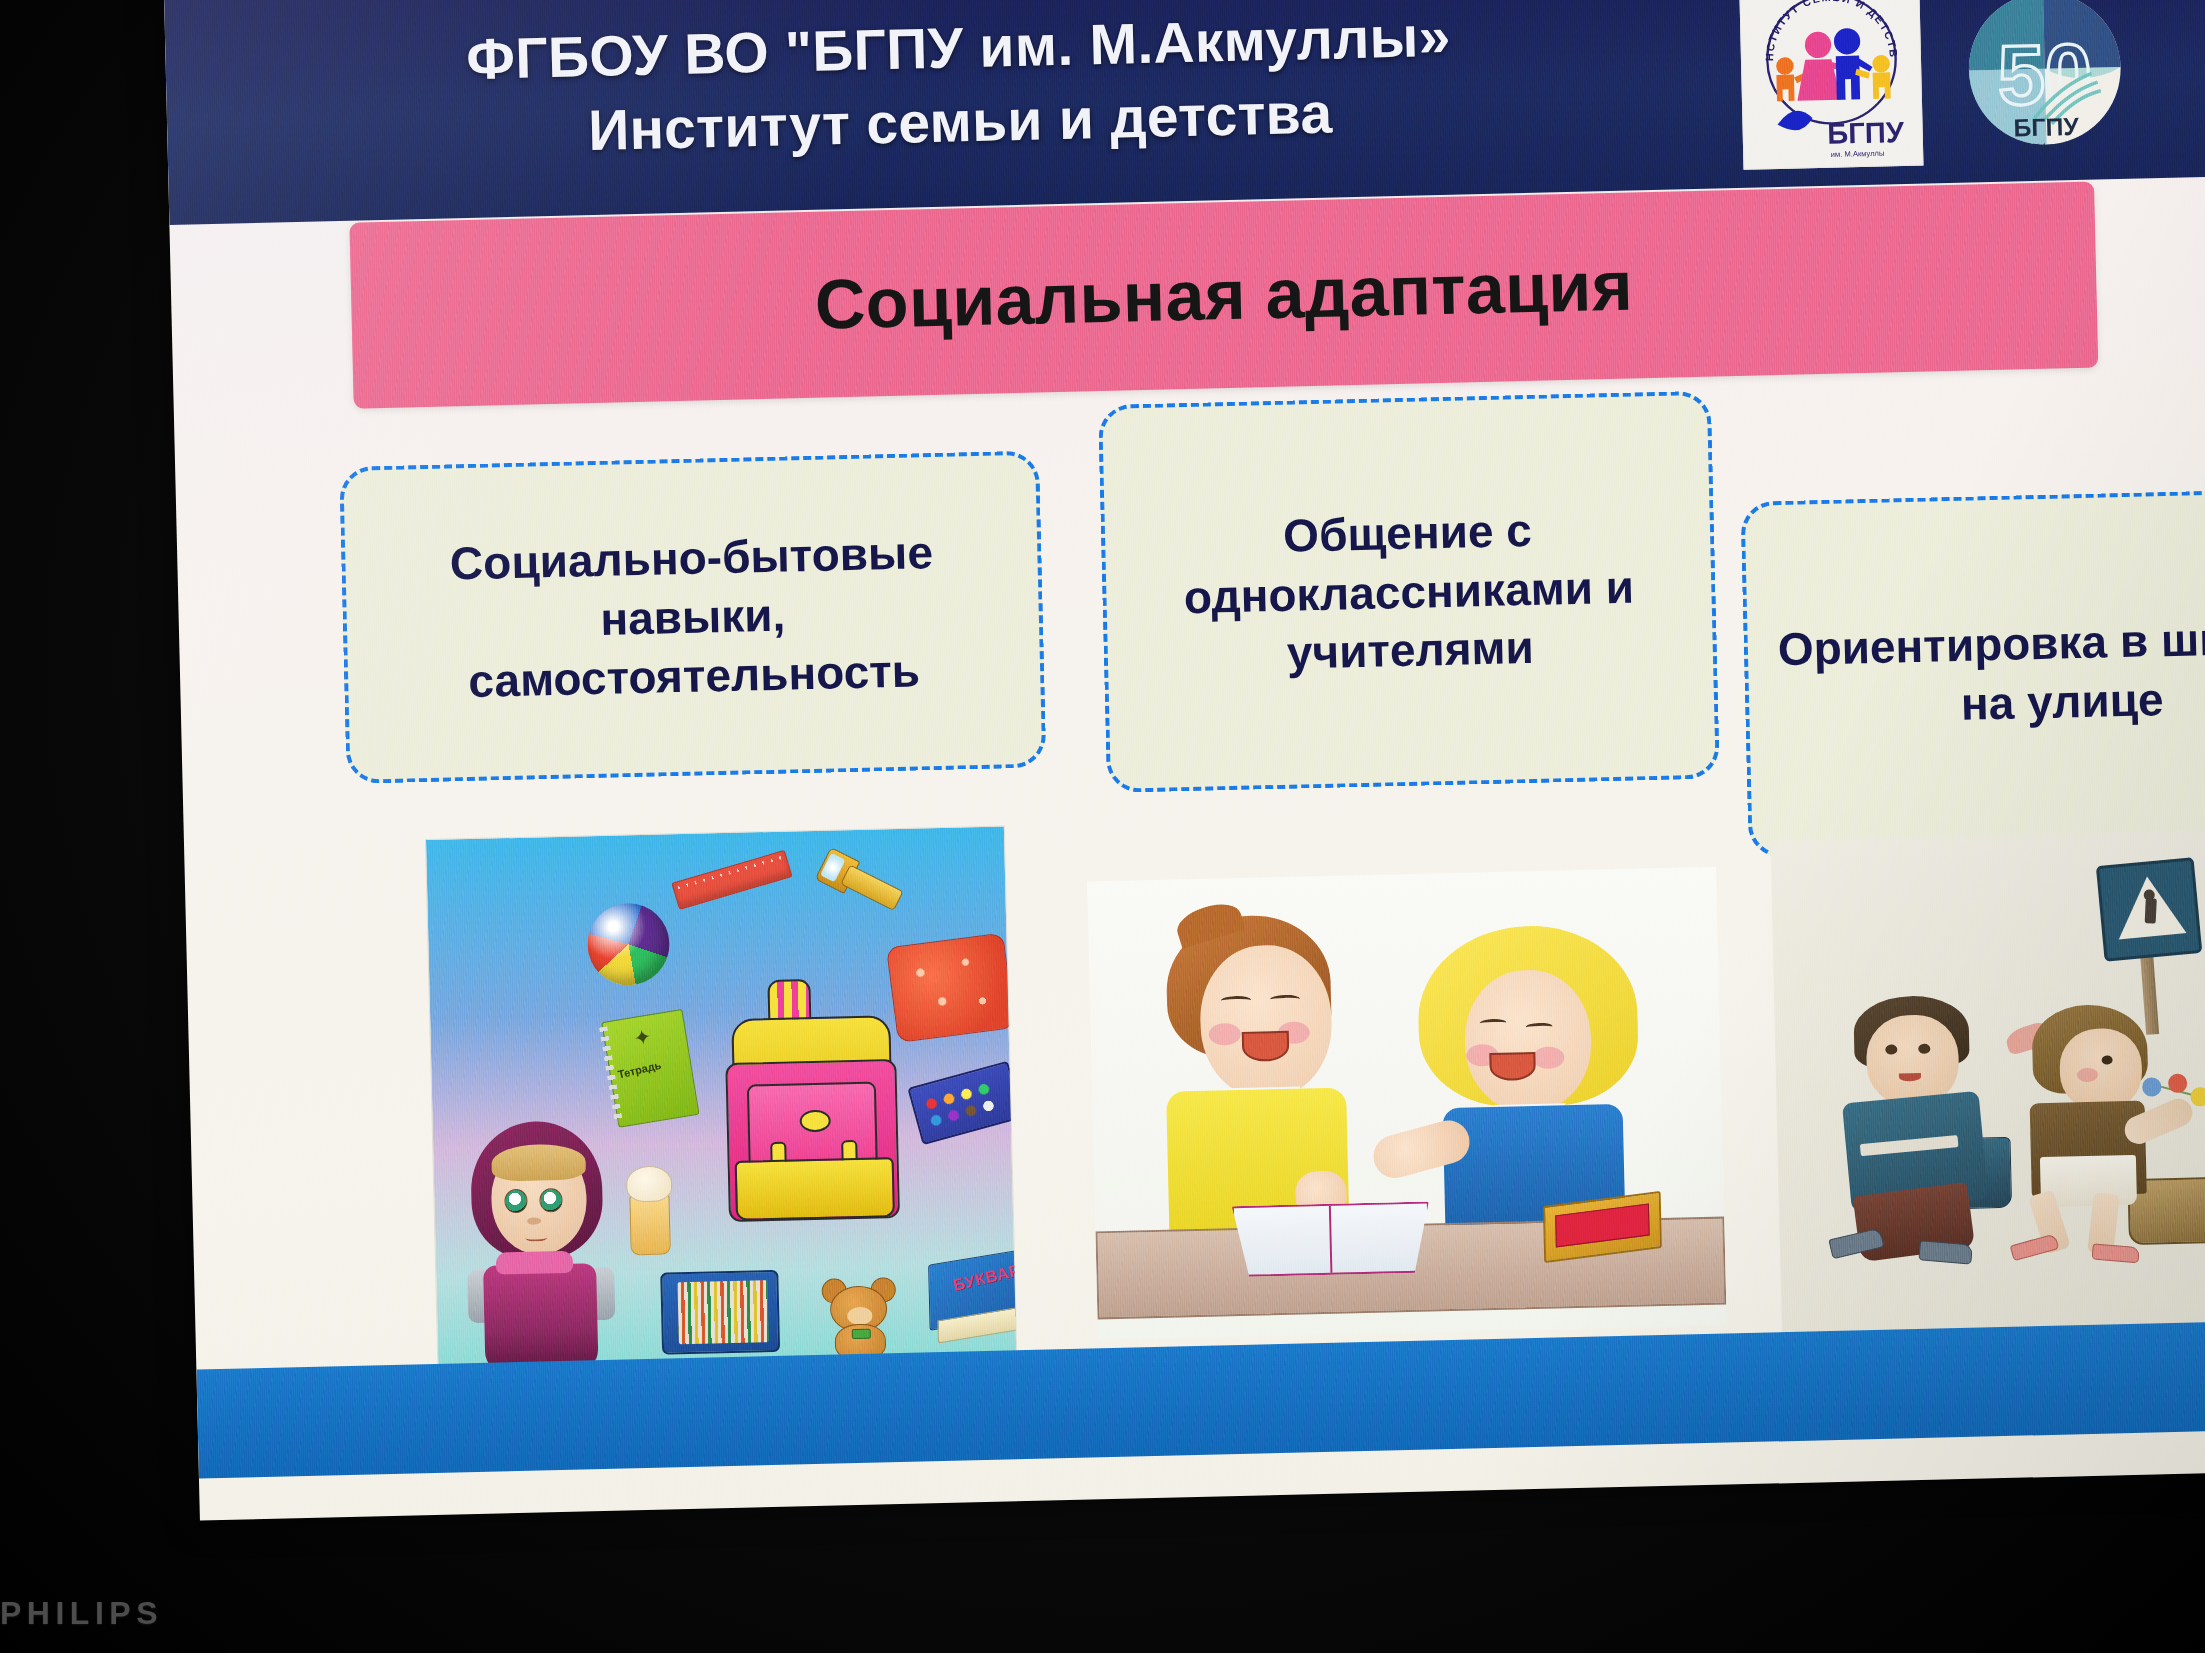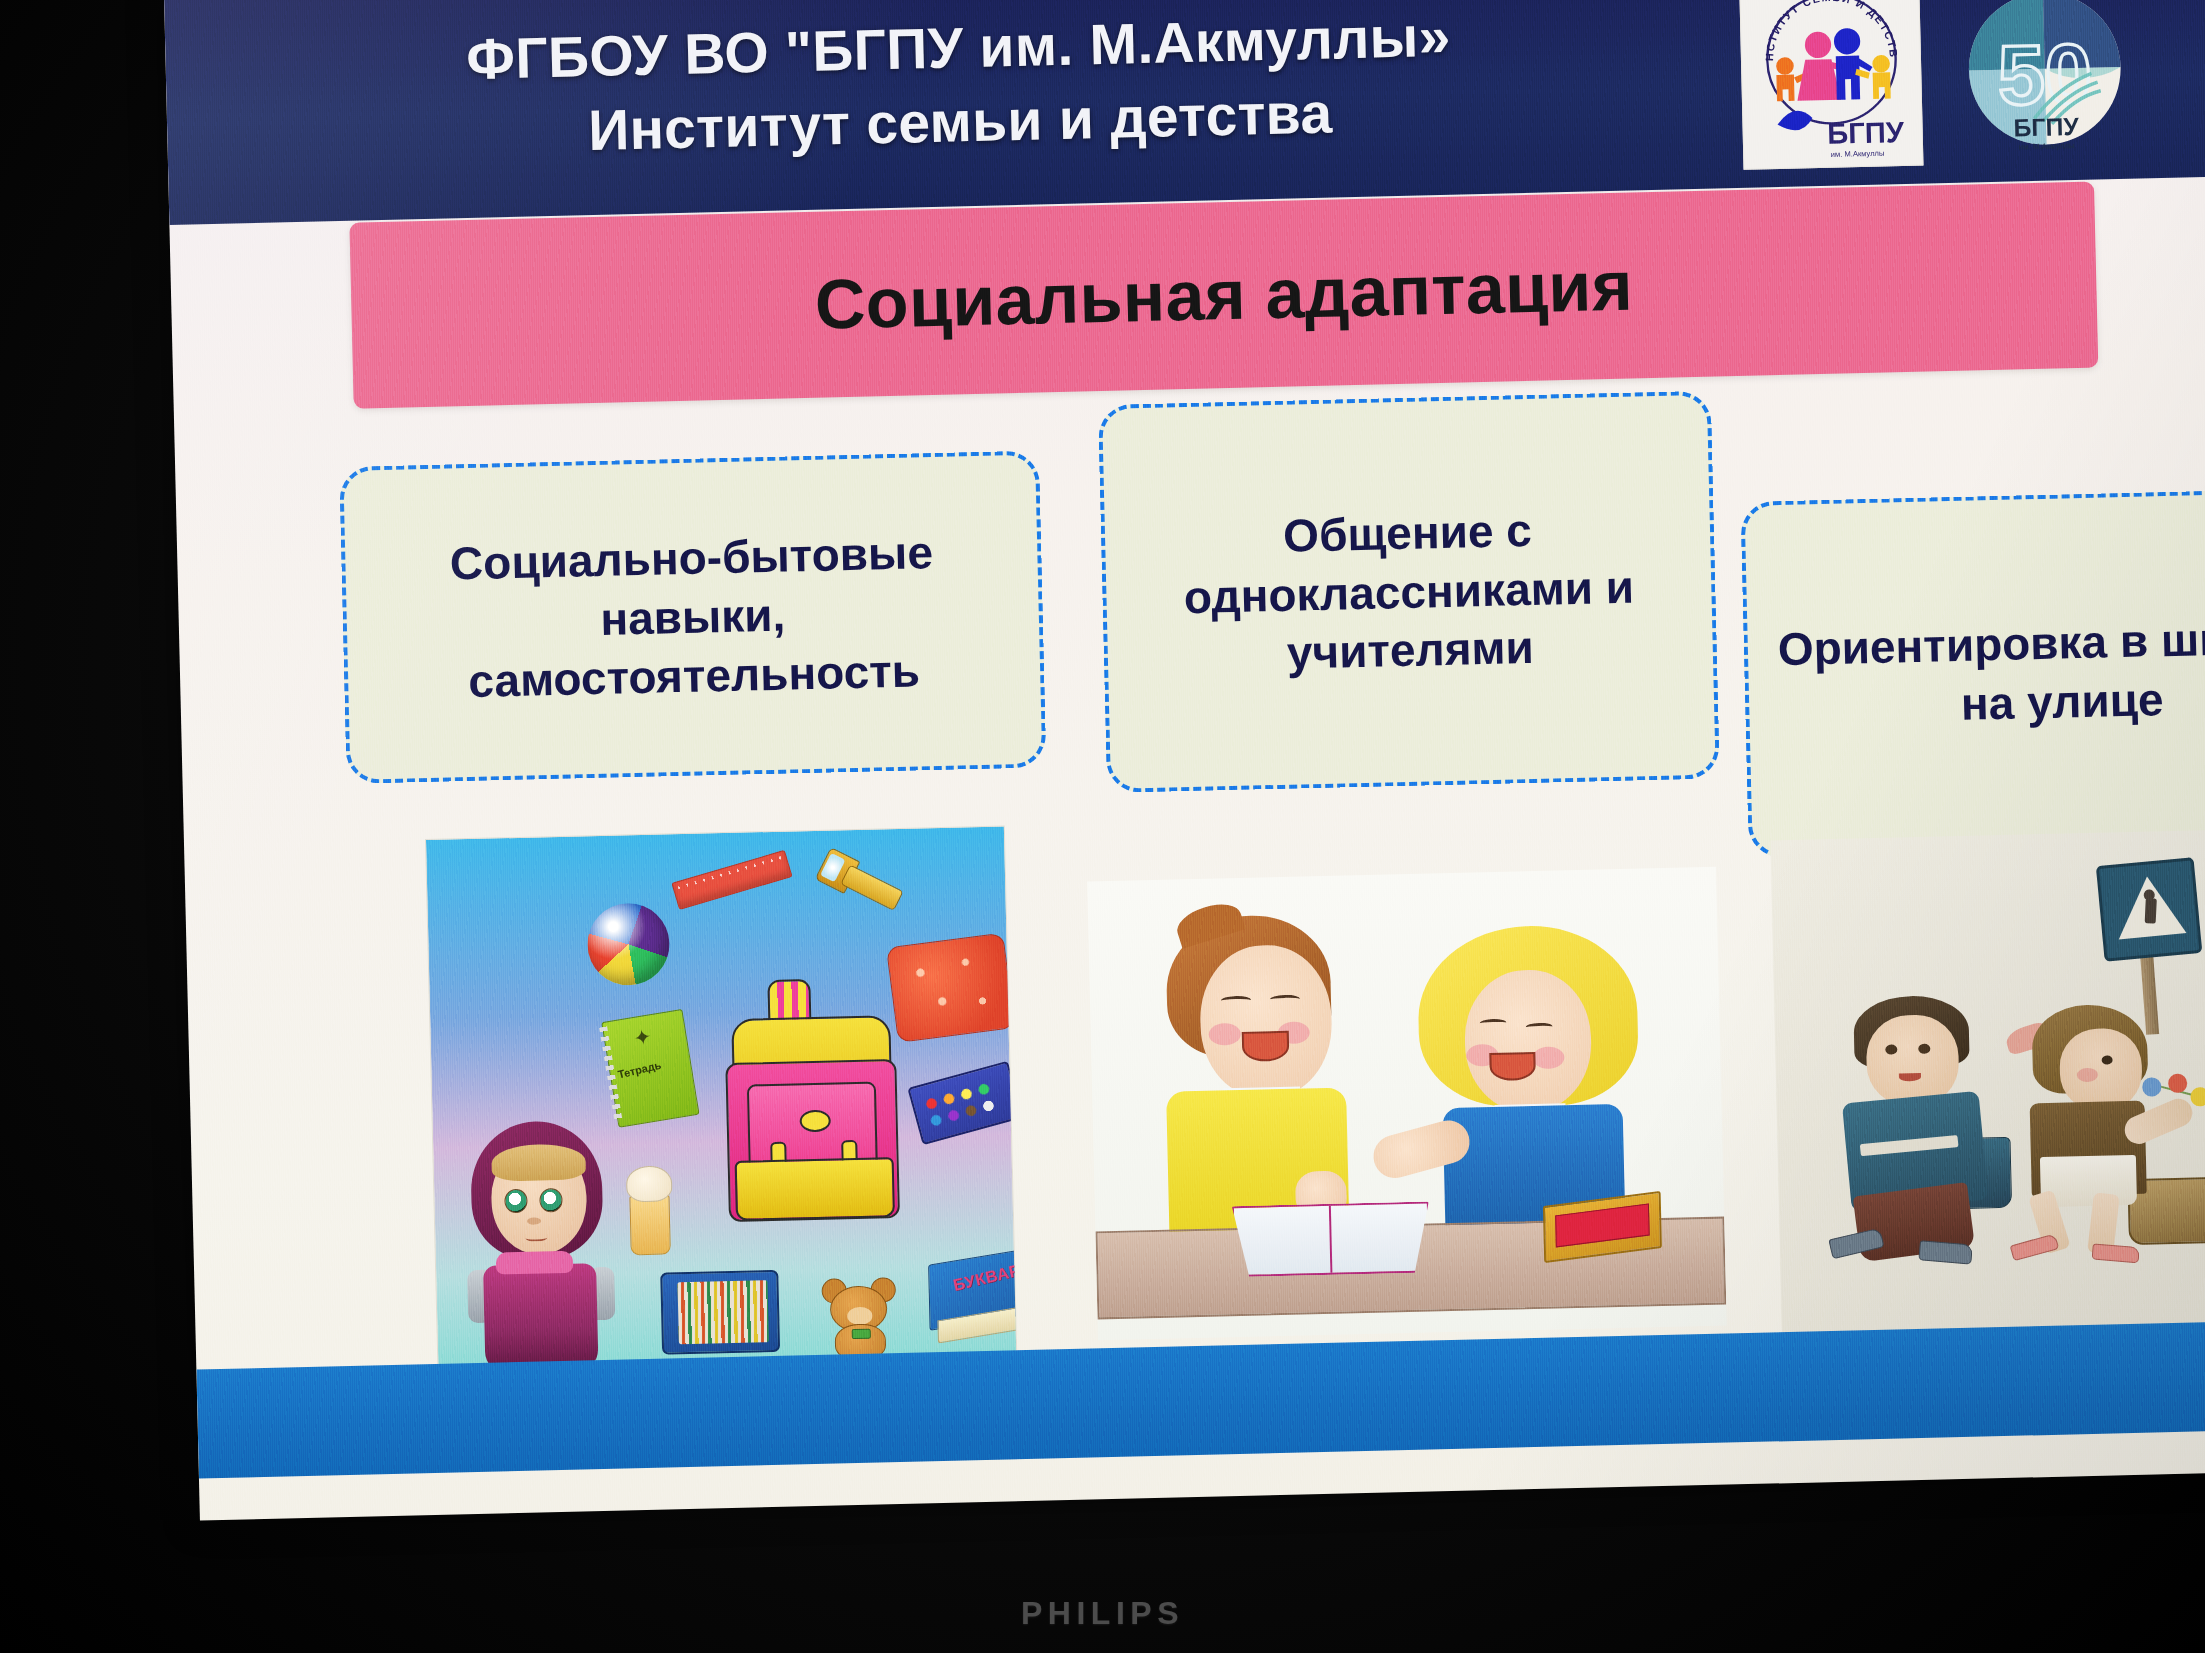--- a/index.html
+++ b/index.html
@@ -404,21 +404,21 @@
     background:linear-gradient(180deg,#1b79cb,#1268b8);
   }
   .bottom-bar-note{
     position:absolute; left:38px; bottom:9.8px; font-size:22px;
     color:rgba(10,60,110,.55); letter-spacing:3.3px;
   }
 
   
   #bezel-brand{
     position:absolute; left:0; bottom:22px; width:2205px;
-    text-align:center; color:#4c4c4c; font-size:32px;
+    color:#4c4c4c; font-size:32px;
     font-weight:bold; letter-spacing:5.5px;
     text-shadow:0 1.1px 2.2px rgba(255,255,255,.08);
   }
 </style>
 </head>
 <body>
 
 <div id="monitor-photo">
 
   <div id="slide-surface">

